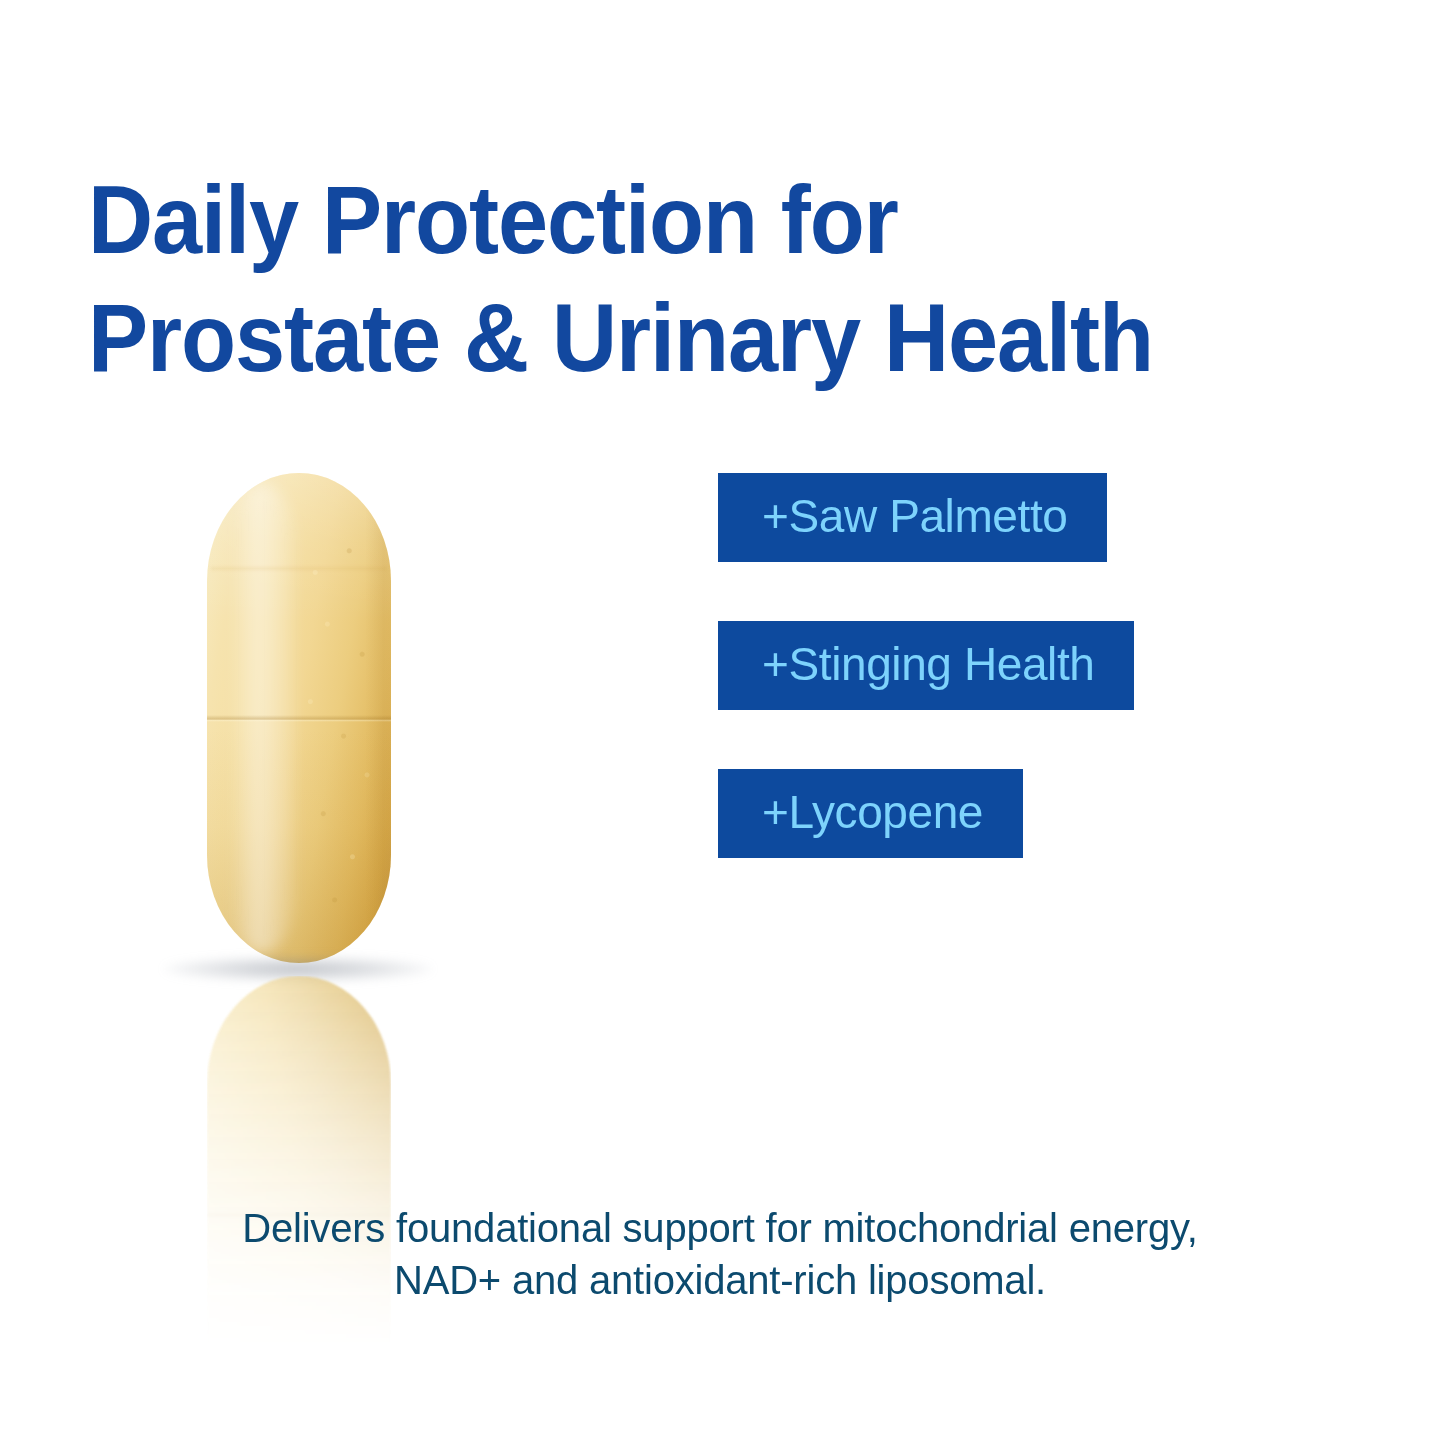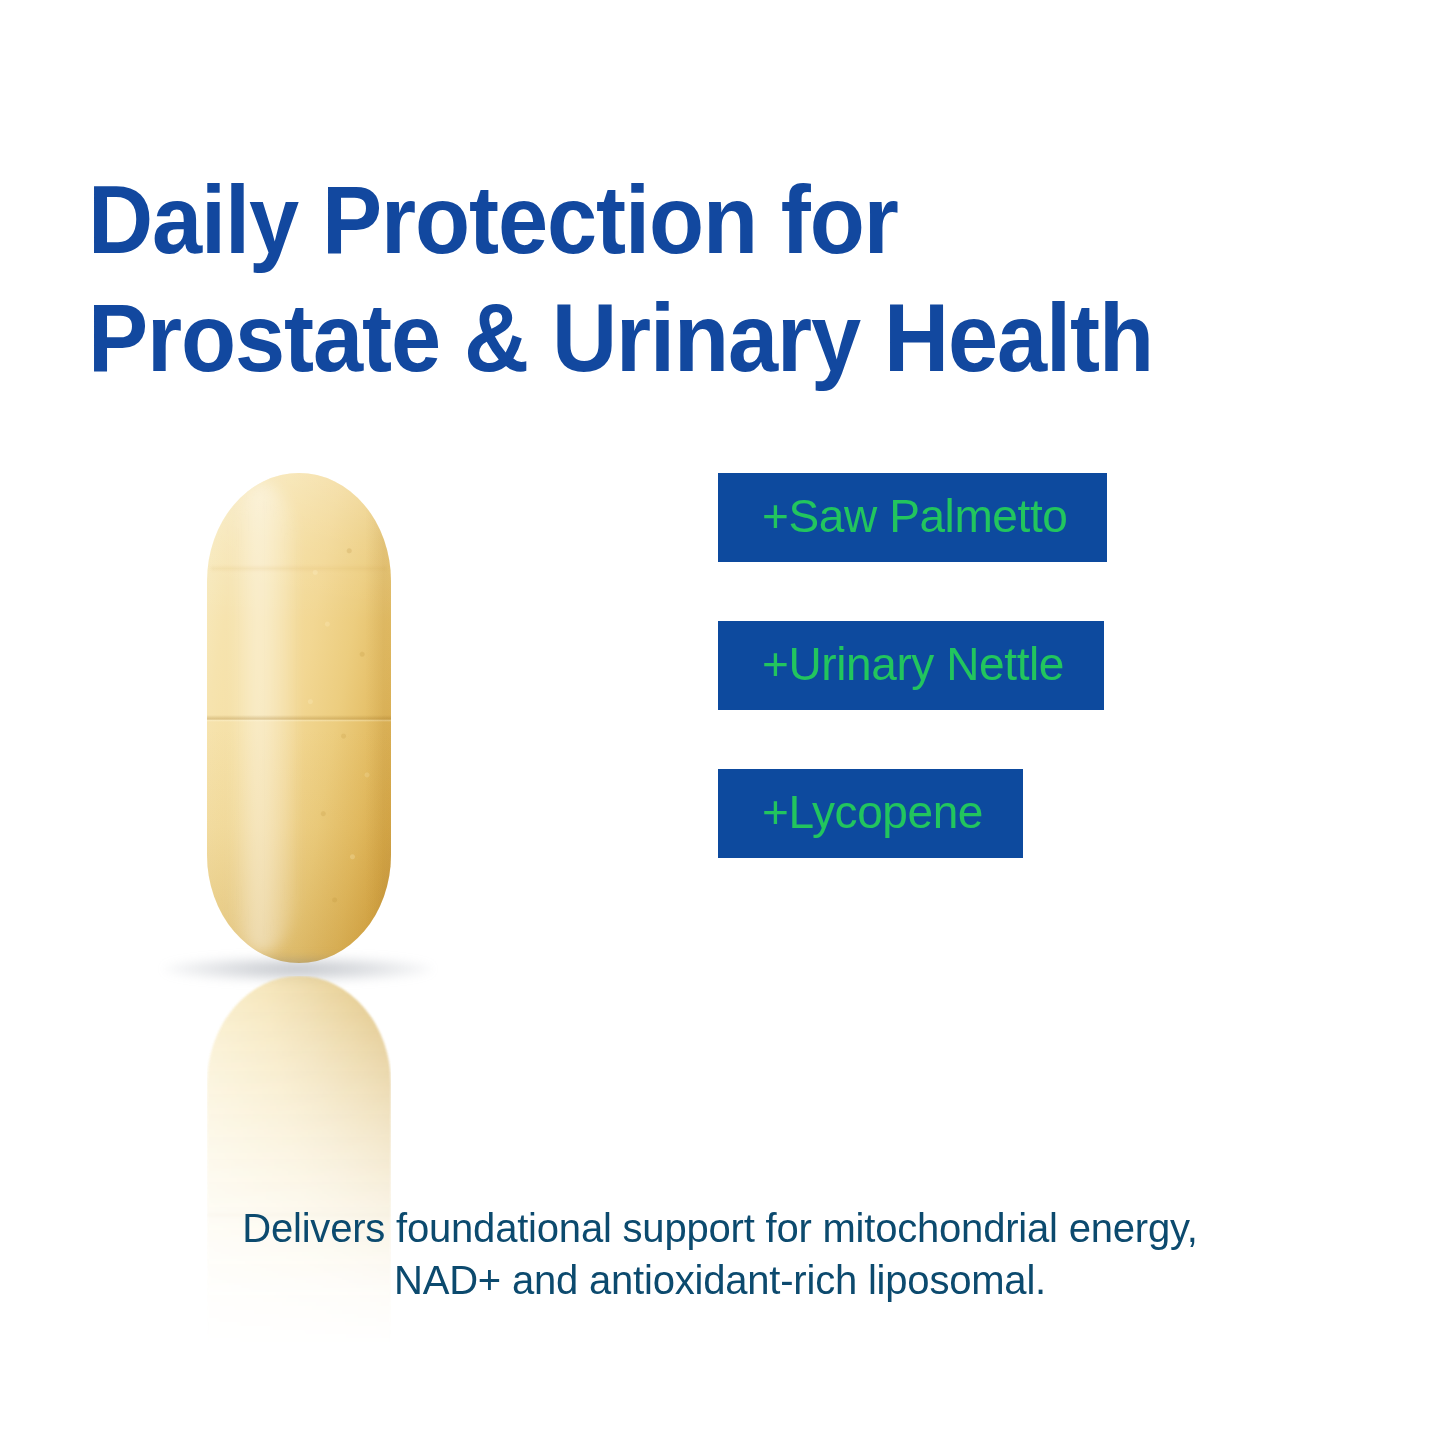--- a/index.html
+++ b/index.html
@@ -262,21 +262,21 @@
   .badge-list {
     position: absolute;
     left: 718px;
     top: 473px;
     width: 640px;
   }
   .badge {
     display: inline-flex;
     align-items: center;
     background: #0d4a9e;
-    color: #22c55e;
+    color: #7dd3fc;
     height: 89px;
     padding: 0 40px 0 44px;
     margin-bottom: 59px;
     font-family: "Liberation Sans", sans-serif;
     font-weight: 300;
     font-size: 46px;
     line-height: 1;
     letter-spacing: -0.4px;
     white-space: nowrap;
     box-sizing: border-box;
@@ -343,21 +343,21 @@
   </div>
 
   <div class="badge-list">
     <div class="badge-row">
       <div class="badge">
         <span class="badge-text">+Saw Palmetto</span>
       </div>
     </div>
     <div class="badge-row">
       <div class="badge">
-        <span class="badge-text">+Urinary Nettle</span>
+        <span class="badge-text">+Stinging Health</span>
       </div>
     </div>
     <div class="badge-row">
       <div class="badge">
         <span class="badge-text">+Lycopene</span>
       </div>
     </div>
   </div>
 
   <p class="description">

